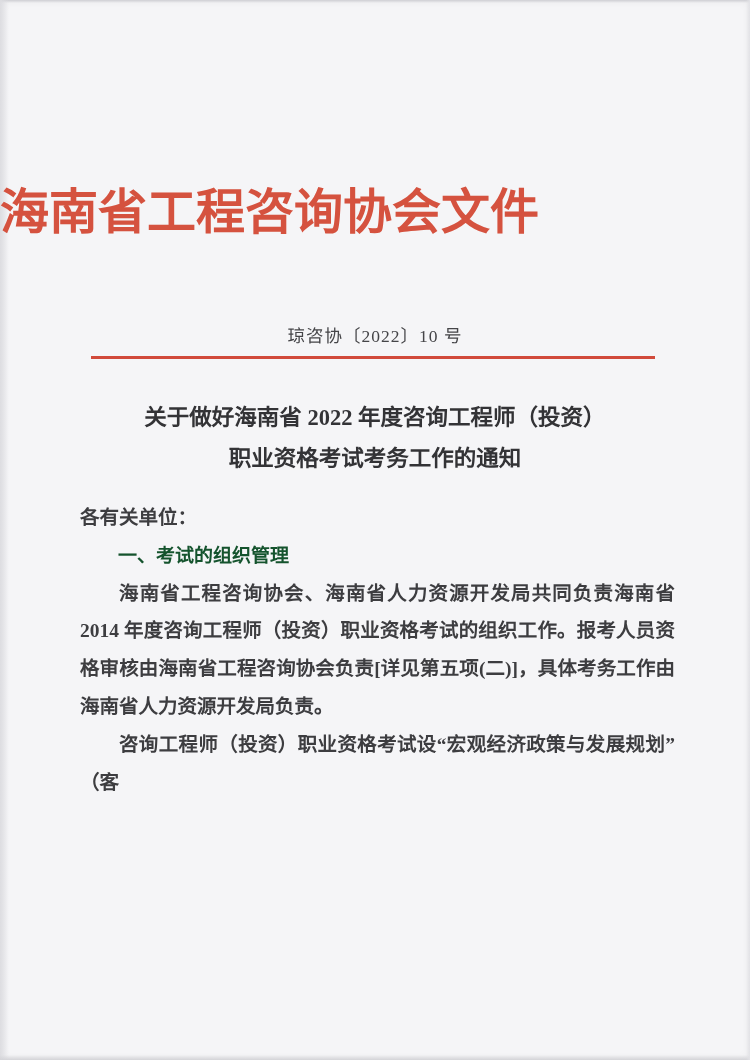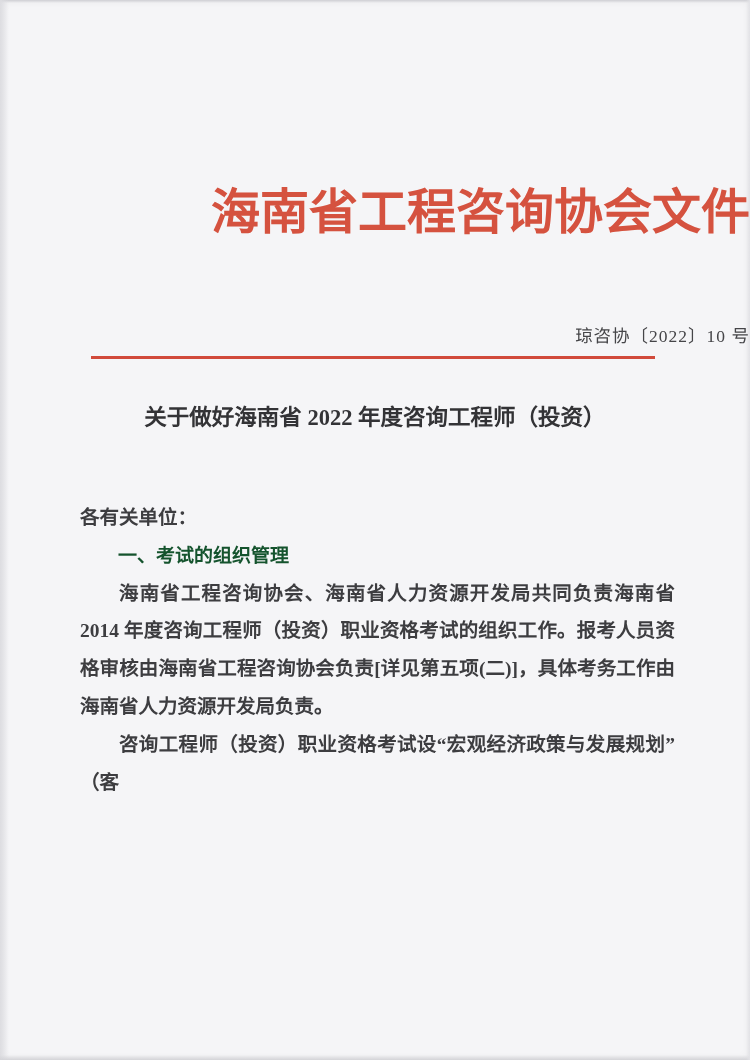--- a/index.html
+++ b/index.html
@@ -32,32 +32,32 @@
     background: linear-gradient(rgba(210,210,214,0), #d4d4d8);
   }
   .edge-right {
     position: absolute; top: 0; bottom: 0; right: 0; width: 4px;
     background: linear-gradient(270deg, #e2e2e6, rgba(226,226,230,0));
   }
 
   .masthead {
     position: absolute;
     top: 172px; left: 0; right: 0;
-    text-align: right;
+    text-align: left;
     font-size: 49px;
     font-weight: bold;
     letter-spacing: 0px;
     white-space: nowrap;
     font-family: "Liberation Serif", "DejaVu Serif", serif;
   }
 
   .doc-number {
     position: absolute;
     top: 322px; left: 0; right: 0;
-    text-align: right;
+    text-align: center;
     font-size: 17.5px;
     letter-spacing: 1px;
     color: #454548;
   }
 
   .red-rule {
     position: absolute;
     top: 356px;
     left: 91px;
     width: 564px;
@@ -109,20 +109,21 @@
   <div class="edge-right"></div>
 
   <div class="masthead" style="color: rgb(213, 82, 63);">海南省工程咨询协会文件</div>
 
   <div class="doc-number">琼咨协〔2022〕10 号</div>
 
   <div class="red-rule" style="background: rgb(209, 74, 59);"></div>
 
   <div class="doc-title">
     <div>关于做好海南省 2022 年度咨询工程师（投资）</div>
+    <div>职业资格考试考务工作的通知</div>
   </div>
 
   <div class="body-text">
     <p>各有关单位：</p>
     <p class="section-heading">一、考试的组织管理</p>
     <p class="indent">海南省工程咨询协会、海南省人力资源开发局共同负责海南省 2014 年度咨询工程师（投资）职业资格考试的组织工作。报考人员资格审核由海南省工程咨询协会负责[详见第五项(二)]，具体考务工作由海南省人力资源开发局负责。</p>
     <p class="indent">咨询工程师（投资）职业资格考试设“宏观经济政策与发展规划”（客</p>
   </div>
 </div>
 

